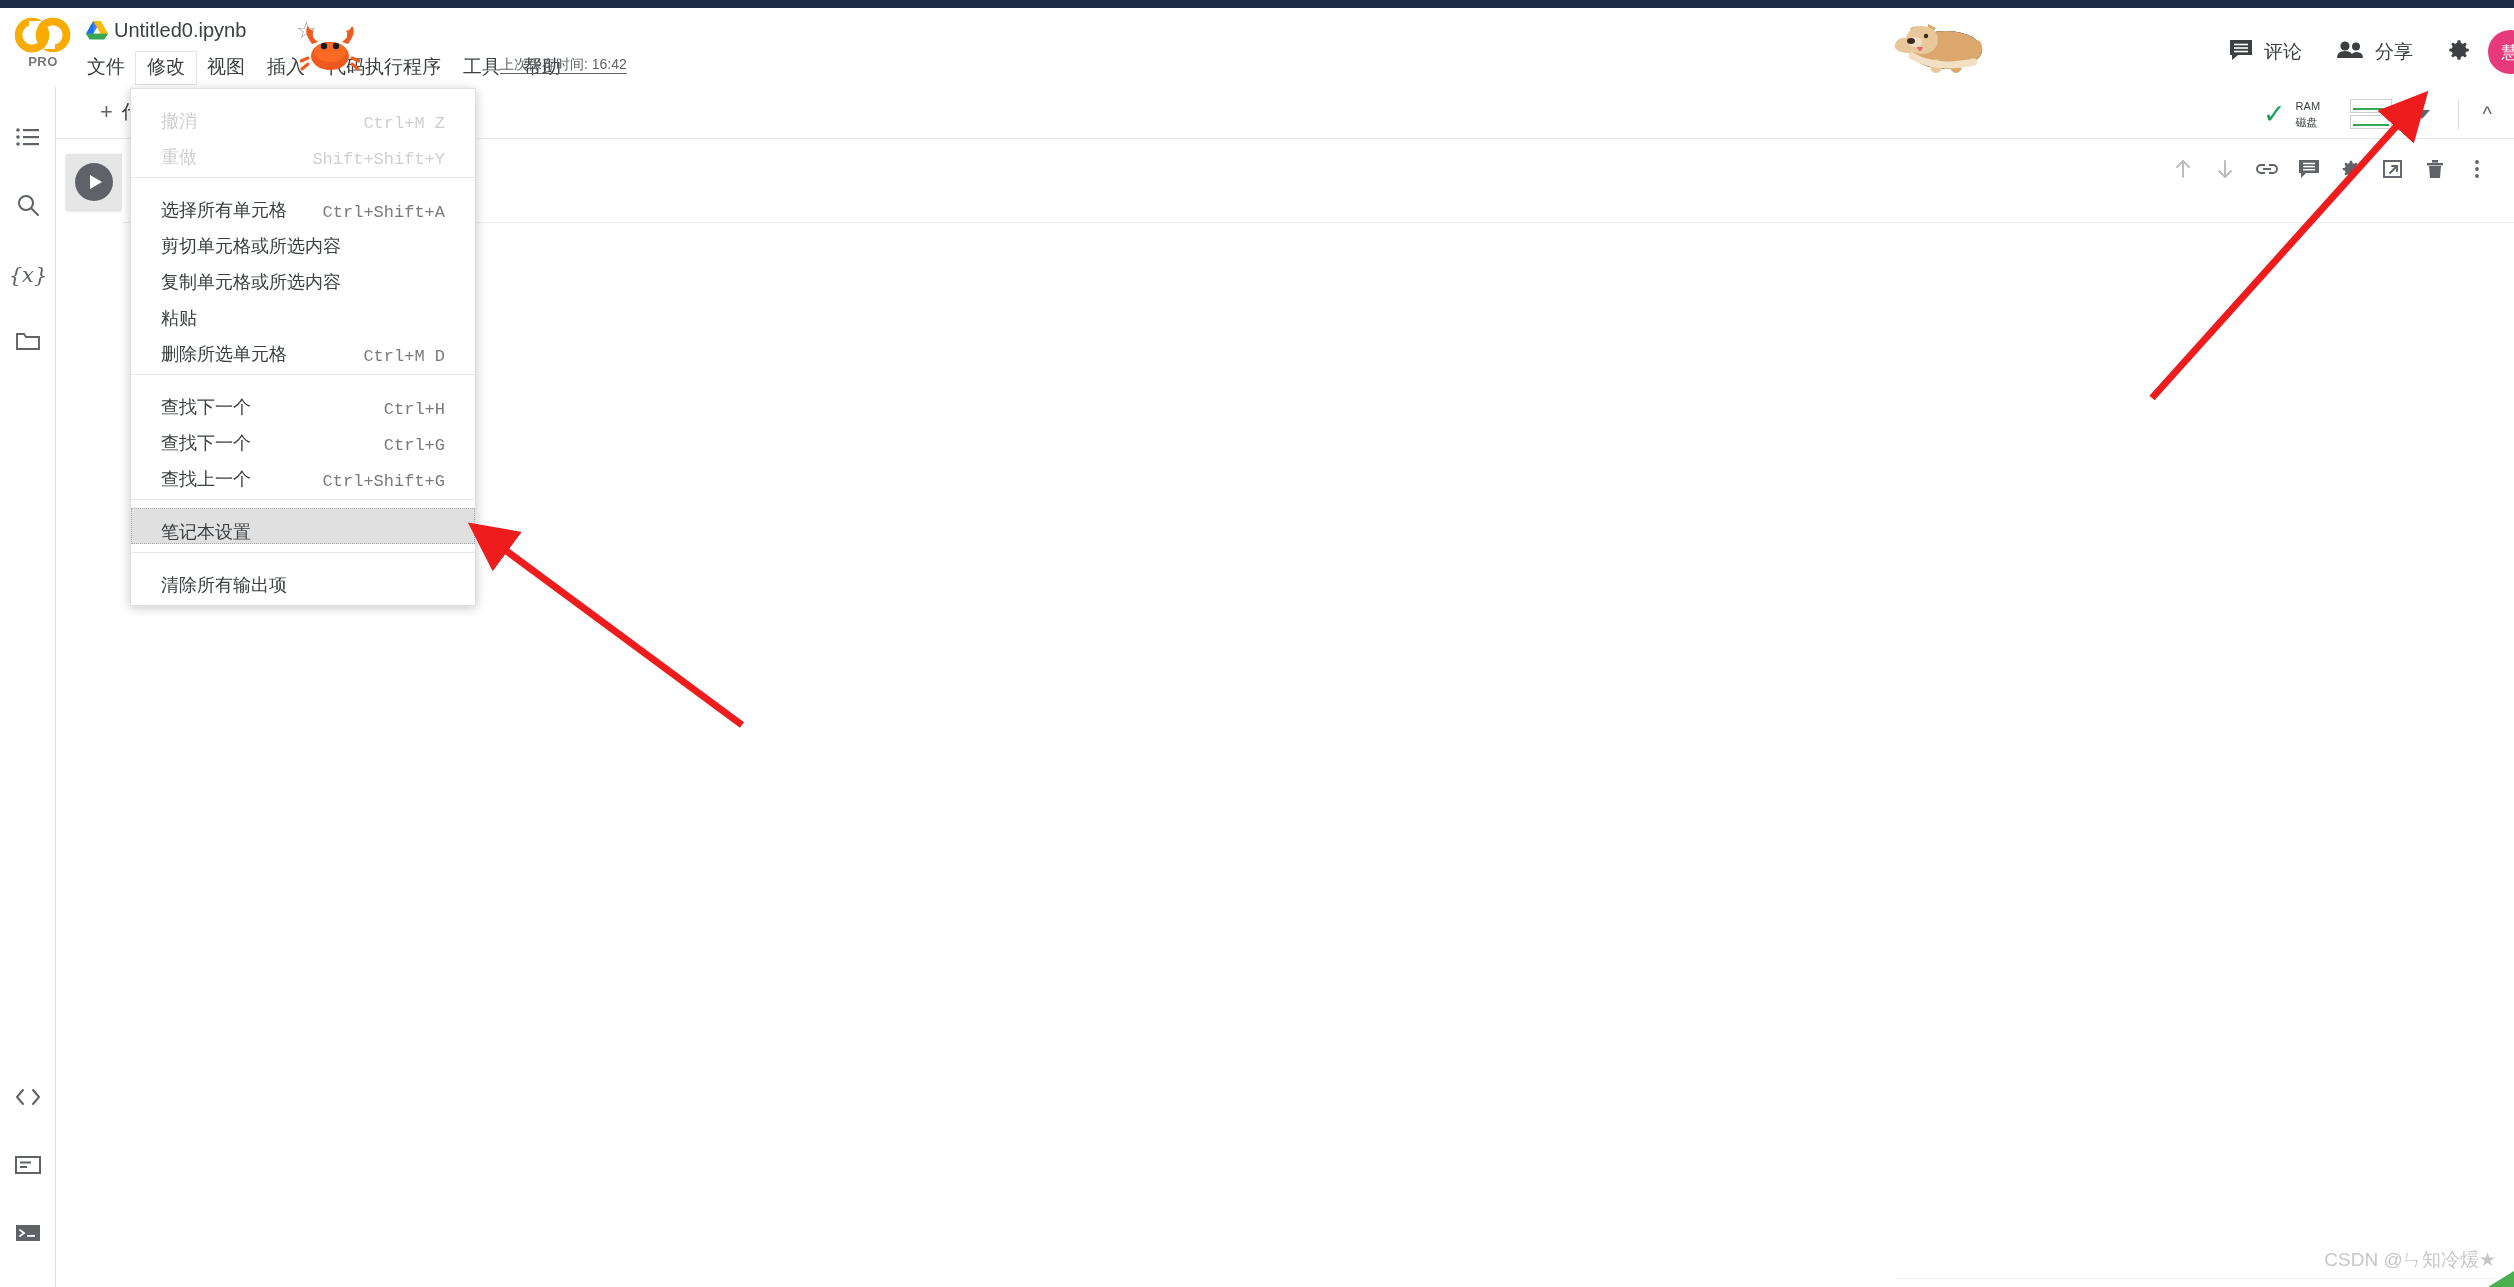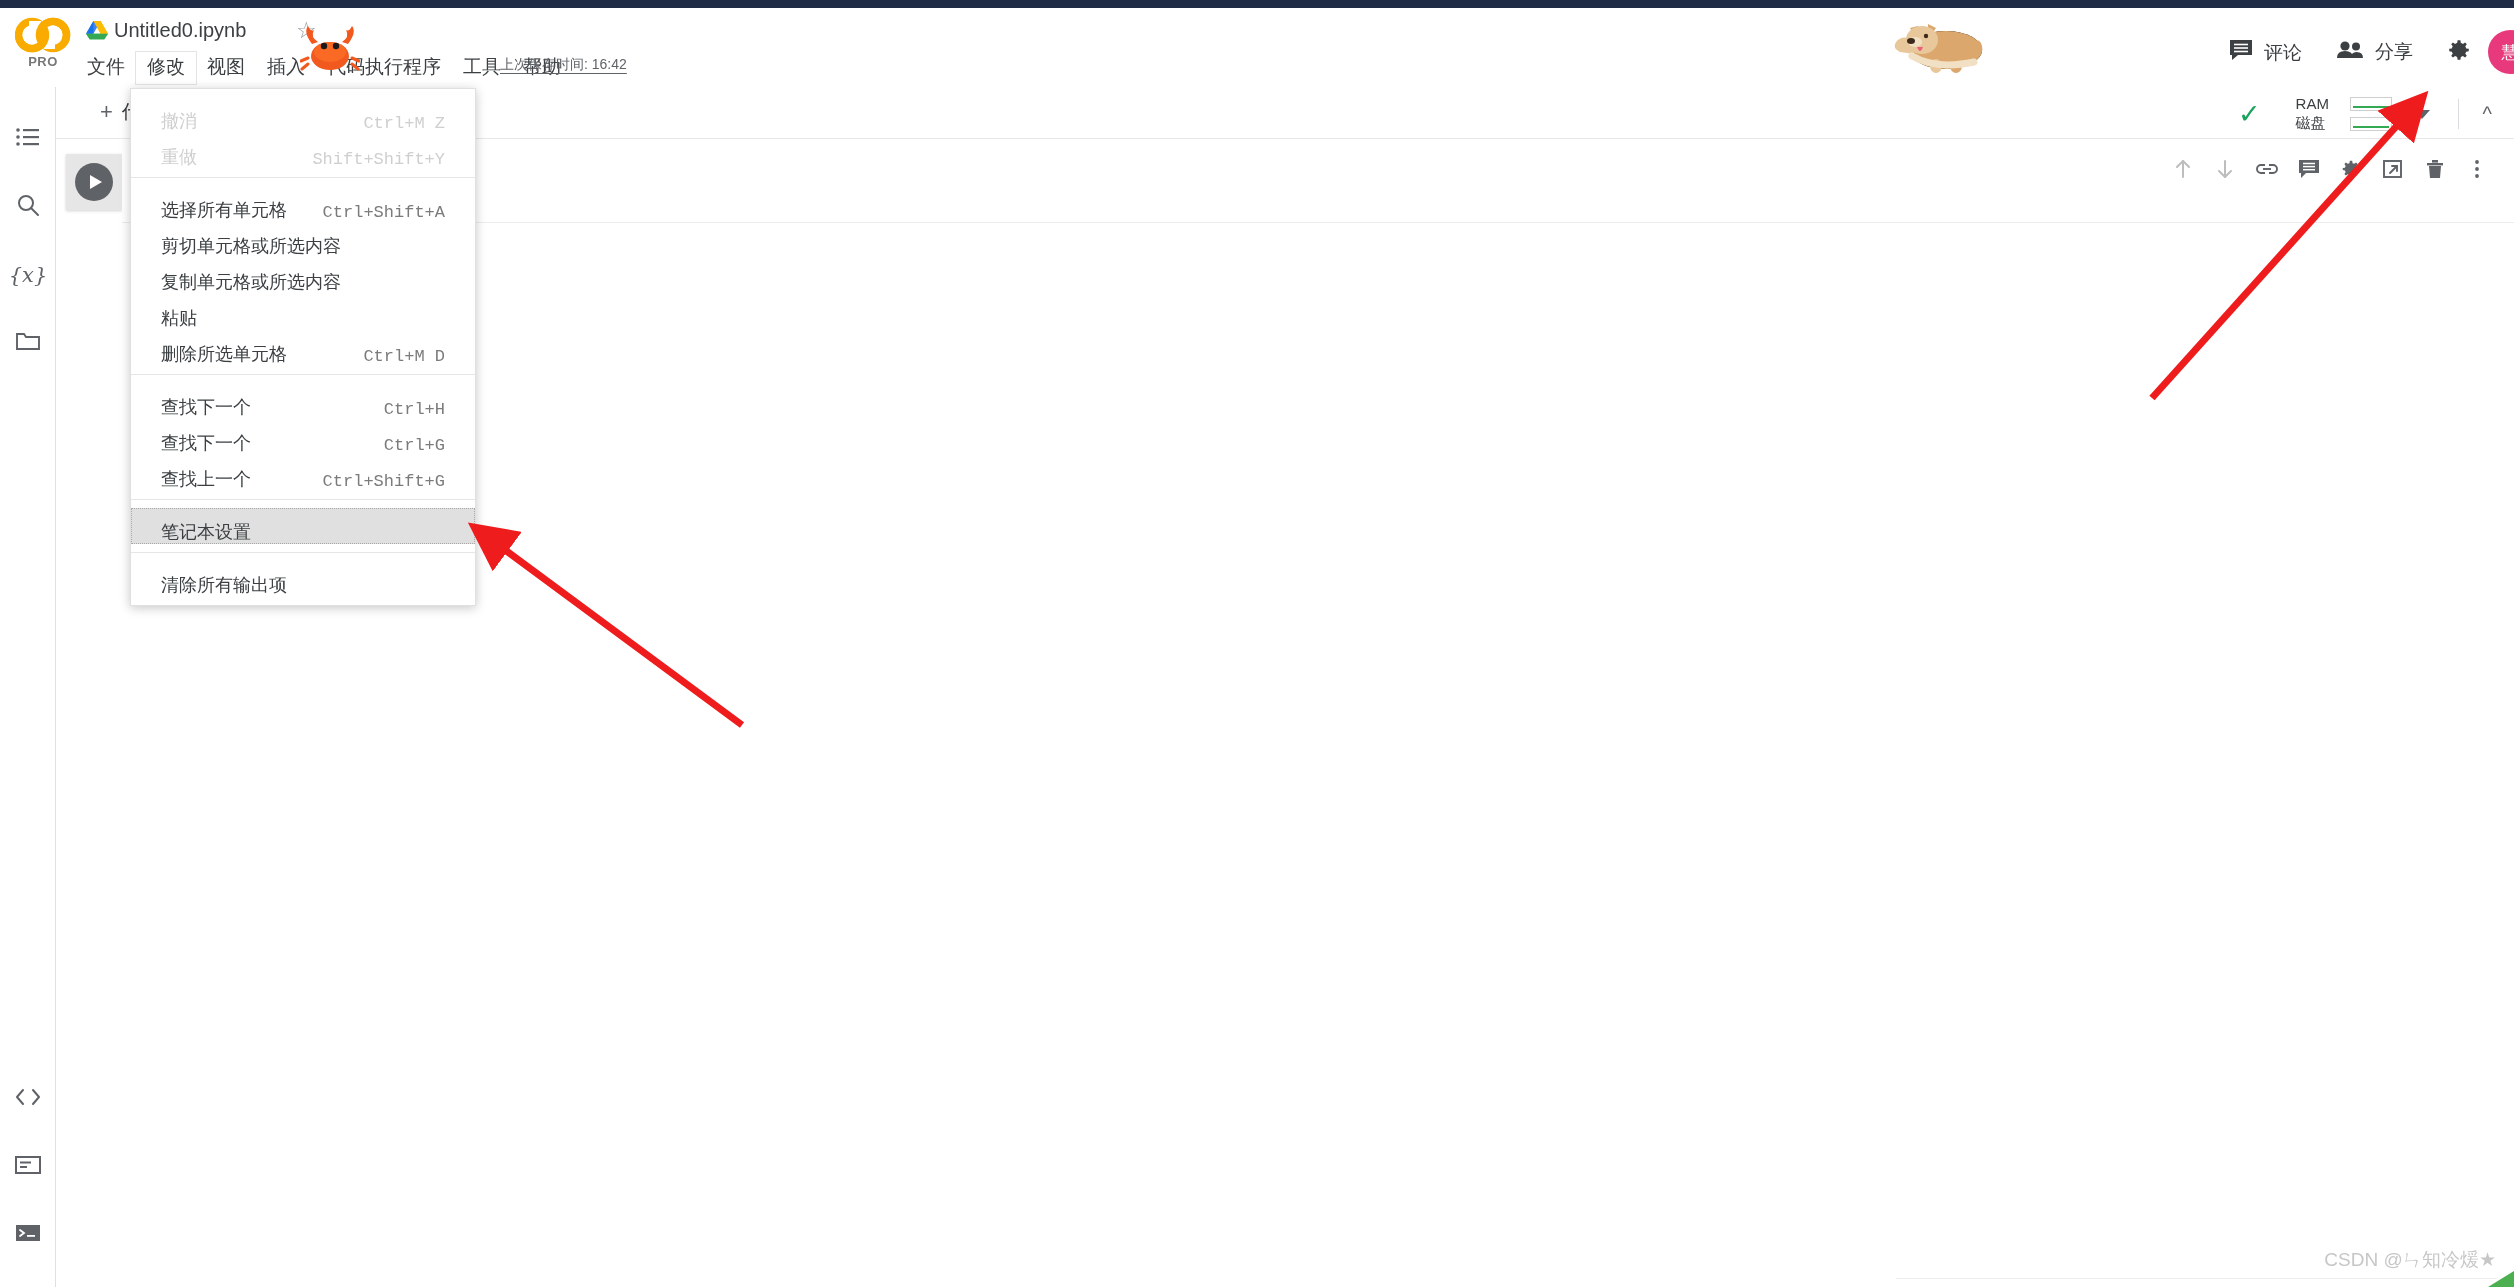--- a/index.html
+++ b/index.html
@@ -57,21 +57,21 @@
   }
 
   
   .corgi { position: absolute; left: 1884px; top: 6px; width: 120px; height: 64px; }
   
   .crab { position: absolute; left: 300px; top: 22px; width: 60px; height: 52px; z-index: 60; }
 
   
   .hdr-right { position: absolute; right: 0; top: 8px; height: 72px; display: flex; align-items: center; }
   .hdr-btn {
-    display: flex; align-items: flex-end; gap: 11px; padding: 0 17px;
+    display: flex; align-items: center; gap: 11px; padding: 0 17px;
     font-size: 19px; color: #3c4043; white-space: nowrap;
   }
   .hdr-icon-btn { padding: 0 16px; display: flex; align-items: center; }
   .avatar {
     width: 44px; height: 44px; border-radius: 50%;
     background: #e8397d; color: #fff; font-size: 17px;
     display: flex; align-items: center; justify-content: center;
     margin-right: -18px; overflow: hidden; white-space: nowrap;
   }
 
@@ -98,21 +98,21 @@
   }
   .add-plus { font-size: 22px; color: #5f6368; line-height: 20px; }
 
   .status-area {
     position: absolute; right: 14px; top: 4px; height: 46px;
     display: flex; align-items: center; gap: 10px;
   }
   .check-mark { color: #18a35a; font-size: 27px; line-height: 26px; font-weight: 400; }
   .gauges { display: flex; flex-direction: column; gap: 2px; }
   .gauge-row { display: flex; align-items: center; gap: 8px; }
-  .gauge-label { font-size: 15px; color: #3c4043; width: 46px; white-space: nowrap; margin-left: 25px; }
+  .gauge-label { font-size: 11px; color: #3c4043; width: 46px; white-space: nowrap; }
   .gauge-bar {
     width: 42px; height: 14px; border: 1px solid #cfcfcf; position: relative; background: #fff;
   }
   .gauge-bar::after {
     content: ""; position: absolute; left: 2px; right: 2px; bottom: 2px; height: 2px;
     background: #34a853;
   }
   .caret-down {
     width: 0; height: 0; border-left: 8px solid transparent; border-right: 8px solid transparent;
     border-top: 9px solid #5f6368; margin: 0 12px;

